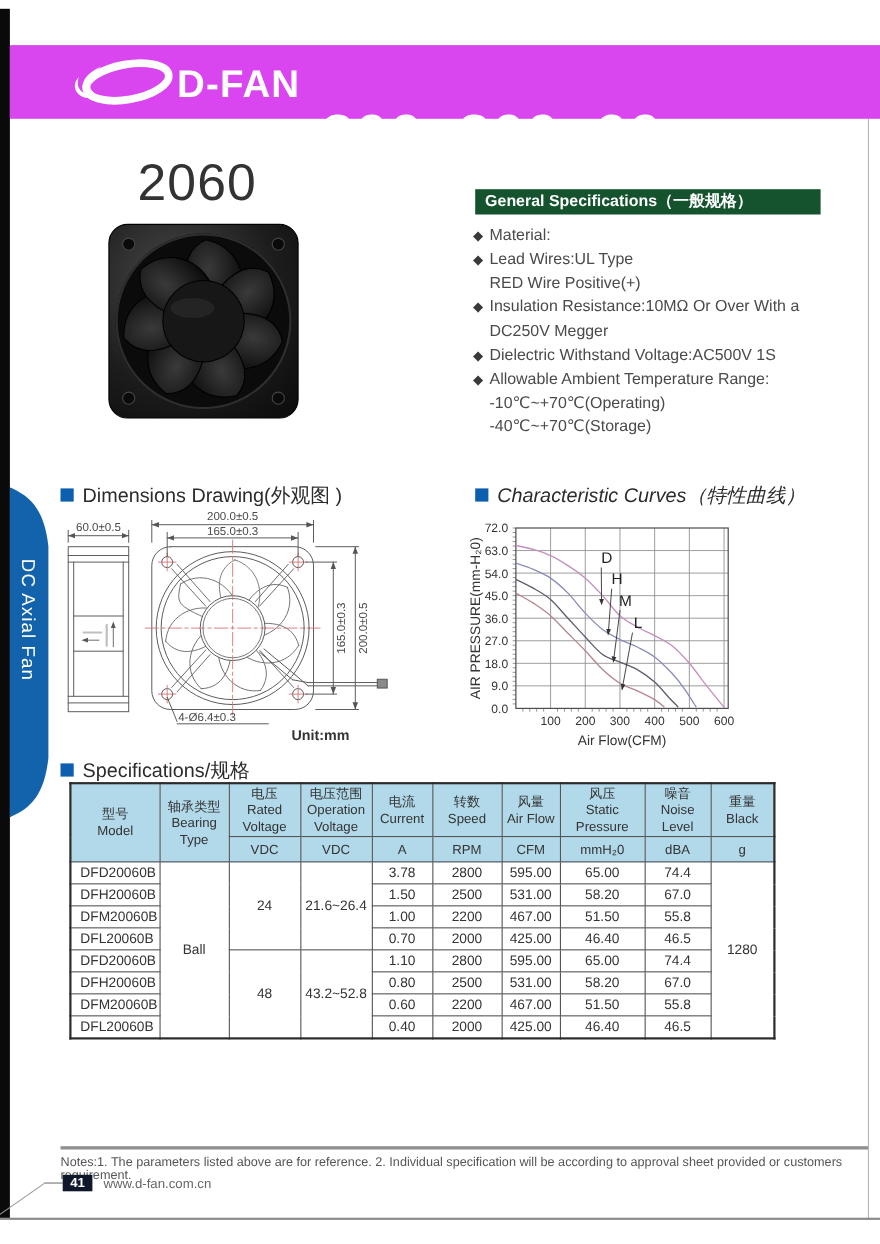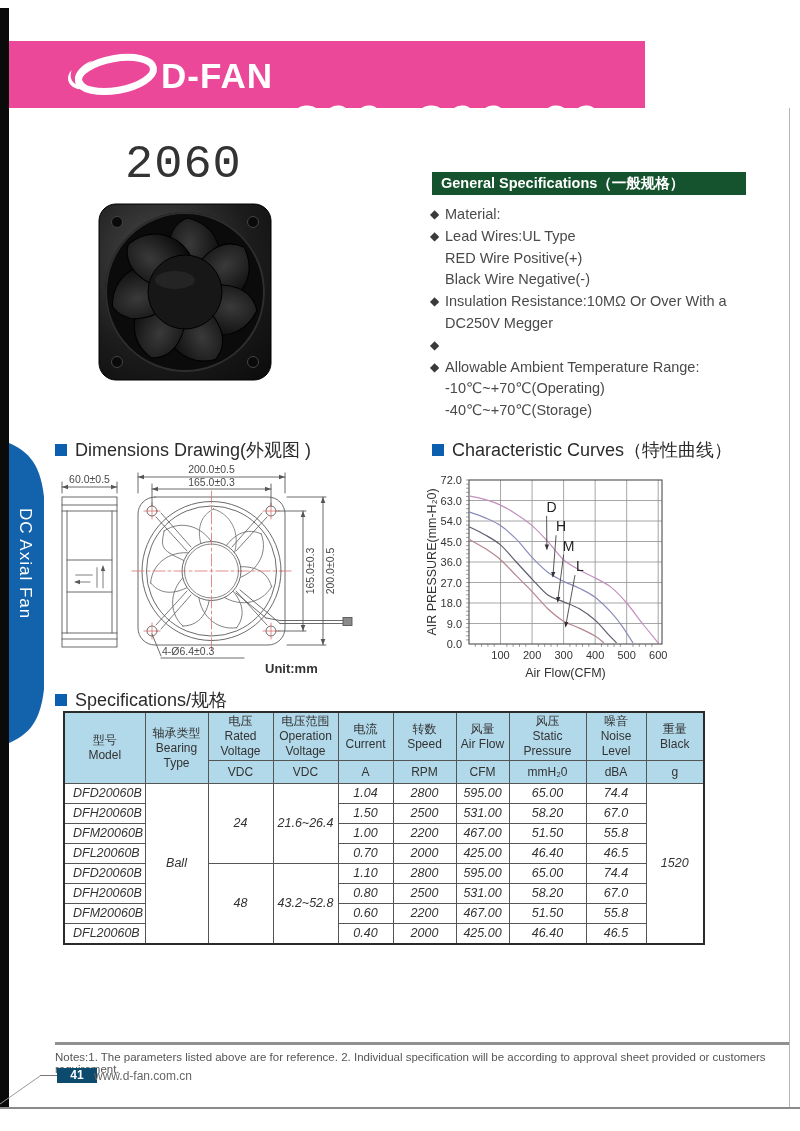--- a/index.html
+++ b/index.html
@@ -3,69 +3,69 @@
 <meta charset="utf-8">
 <style>
   html,body{margin:0;padding:0;background:#e8e8e8;}
   .page{position:relative;width:800px;height:1131px;background:#ffffff;overflow:hidden;
         font-family:"Liberation Sans","DejaVu Sans",sans-serif;color:#3c3c3c;margin:0 auto;}
   .edge-strip{position:absolute;left:0;top:8px;width:9px;height:1100px;background:#0a0a0a;}
   .right-border{position:absolute;left:789px;top:108px;width:1px;height:1000px;background:#b5b5b5;}
   .bottom-border{position:absolute;left:0;top:1107px;width:800px;height:2px;background:#8a8a8a;}
 
   
-  .header-bar{position:absolute;left:9px;top:41px;width:636px;height:67px;background:#ec4899;text-align:center;}
+  .header-bar{position:absolute;left:9px;top:41px;width:791px;height:67px;background:#d946ef;text-align:center;}
   .brand-logo{position:absolute;left:52px;top:8px;width:230px;height:52px;}
   .header-title{position:absolute;left:283px;top:52px;font-size:54px;font-weight:bold;color:#fff;letter-spacing:1px;}
   .header-subtitle{position:absolute;left:547px;top:66px;font-size:26px;color:#fff;font-weight:500;}
 
   
   .side-tab{position:absolute;left:9px;top:443px;width:44px;height:300px;}
   .tab-label{position:absolute;left:15px;top:508px;writing-mode:vertical-rl;color:#fff;font-size:17px;letter-spacing:1px;}
 
   
-  .series-title{position:absolute;left:125px;top:138px;font-size:47px;color:#333;letter-spacing:1px;font-family:Liberation Mono, monospace;}
+  .series-title{position:absolute;left:125px;top:138px;font-size:47px;color:#333;letter-spacing:1px;}
   .fan-photo{position:absolute;left:95px;top:198px;width:180px;height:188px;}
 
   
   .genspec-bar{position:absolute;left:432px;top:172px;width:314px;height:23px;background:#14532d;
                color:#fff;font-size:14.5px;font-weight:bold;line-height:23px;padding-left:9px;box-sizing:border-box;}
   .genspec-list{position:absolute;left:430px;top:204px;width:360px;}
   .gs-row{display:flex;line-height:21.8px;font-size:14.5px;color:#4a4a4a;}
   .gs-bullet{flex:none;width:15px;font-size:12px;color:#3a3a3a;}
 
   
   .section-head{position:absolute;font-size:18px;color:#2b2b2b;font-weight:500;}
   .sq{display:inline-block;width:12px;height:12px;background:#0c5fae;margin-right:8px;}
   .sh-dim{left:55px;top:438px;}
-  .sh-cur{left:432px;top:438px;}
+  .sh-cur{left:432px;top:438px;font-style:italic;}
   .sh-spec{left:55px;top:688px;}
 
   .dim-wrap{position:absolute;left:40px;top:460px;width:370px;height:230px;}
   .chart-wrap{position:absolute;left:425px;top:458px;width:370px;height:240px;}
   .ctick{font-size:11px;fill:#333;font-family:"Liberation Sans","DejaVu Sans",sans-serif;}
   .caxis{font-size:12.5px;fill:#333;font-family:"Liberation Sans","DejaVu Sans",sans-serif;}
   .clabel{font-size:14px;fill:#222;font-family:"Liberation Sans","DejaVu Sans",sans-serif;}
   .dtext{font-size:10.5px;fill:#4a4a4a;font-family:"Liberation Sans","DejaVu Sans",sans-serif;}
 
   
   .spec-table{position:absolute;left:63px;top:711px;border-collapse:collapse;table-layout:fixed;width:640px;}
   .spec-table td,.spec-table th{border:1px solid #555;font-weight:normal;text-align:center;
       font-size:12.5px;color:#333;padding:0;line-height:1.25;}
   .spec-table{border:2px solid #2b2b2b;}
   .spec-table thead td,.spec-table thead th{background:#b2d9ea;font-size:12px;}
   .spec-table .hrow1 th{height:47px;}
   .spec-table .hrow2 td{height:22px;}
-  .spec-table tbody td{height:19px;font-style:italic;}
+  .spec-table tbody td{height:19px;}
   .spec-table td.model{text-align:left;padding-left:8px;}
 
   
   .notes-rule{position:absolute;left:55px;top:1042px;width:735px;height:3px;background:#909090;}
   .notes-text{position:absolute;left:55px;top:1051px;width:735px;font-size:11.5px;color:#555;}
-  .page-marker{position:absolute;left:57px;top:1068px;width:40px;height:15px;background:#0c4a6e;color:#fff;
+  .page-marker{position:absolute;left:57px;top:1068px;width:27px;height:15px;background:#0f172a;color:#fff;
                font-size:12px;font-weight:bold;text-align:center;line-height:15px;}
   .marker-line{position:absolute;left:40px;top:1075px;width:17px;height:1px;background:#777;}
   .website{position:absolute;left:94px;top:1069px;font-size:12px;color:#666;}
   .corner-svg{position:absolute;left:0;top:1060px;width:60px;height:60px;}
 </style>
 </head>
 <body>
 
 <div class="page">
 
@@ -130,33 +130,30 @@
       </div>
       <div class="gs-row">
         <span class="gs-bullet">◆</span>
         <span>Lead Wires:UL Type</span>
       </div>
       <div class="gs-row">
         <span class="gs-bullet"></span>
         <span>RED Wire Positive(+)</span>
       </div>
       <div class="gs-row">
-        <span class="gs-bullet"></span>
-        <span>Black Wire Negative(-)</span>
-      </div>
-      <div class="gs-row">
         <span class="gs-bullet">◆</span>
         <span>Insulation Resistance:10MΩ Or Over With a</span>
       </div>
       <div class="gs-row">
         <span class="gs-bullet"></span>
         <span>DC250V Megger</span>
       </div>
       <div class="gs-row">
         <span class="gs-bullet">◆</span>
+        <span>Dielectric Withstand Voltage:AC500V 1S</span>
       </div>
       <div class="gs-row">
         <span class="gs-bullet">◆</span>
         <span>Allowable Ambient Temperature Range:</span>
       </div>
       <div class="gs-row">
         <span class="gs-bullet"></span>
         <span>-10℃~+70℃(Operating)</span>
       </div>
       <div class="gs-row">
@@ -476,26 +473,26 @@
           <td>dBA</td>
           <td>g</td>
         </tr>
       </thead>
     <tbody id="spec-tbody">
         <tr>
           <td class="model">DFD20060B</td>
           <td rowspan="8">Ball</td>
           <td rowspan="4">24</td>
           <td rowspan="4">21.6~26.4</td>
-          <td>1.04</td>
+          <td>3.78</td>
           <td>2800</td>
           <td>595.00</td>
           <td>65.00</td>
           <td>74.4</td>
-          <td rowspan="8">1520</td>
+          <td rowspan="8">1280</td>
         </tr>
         <tr>
           <td class="model">DFH20060B</td>
           <td>1.50</td>
           <td>2500</td>
           <td>531.00</td>
           <td>58.20</td>
           <td>67.0</td>
         </tr>
         <tr>

